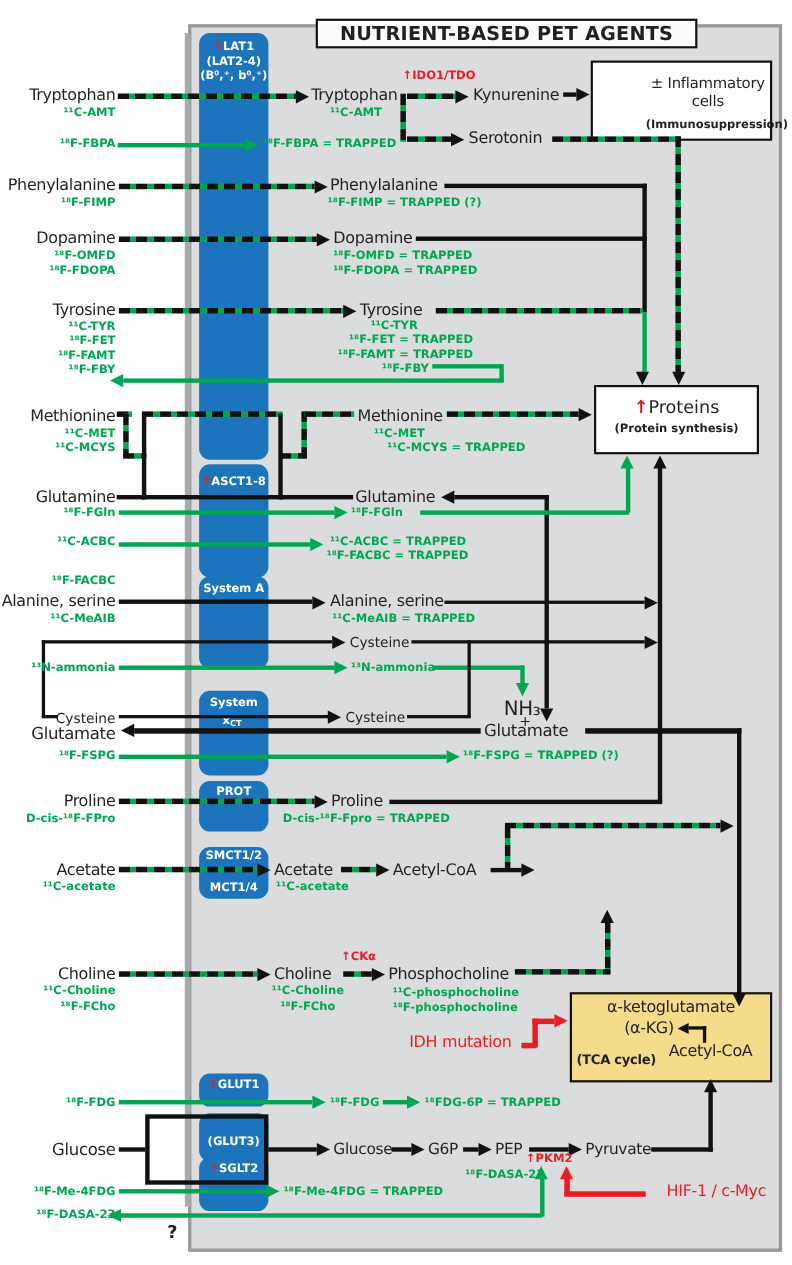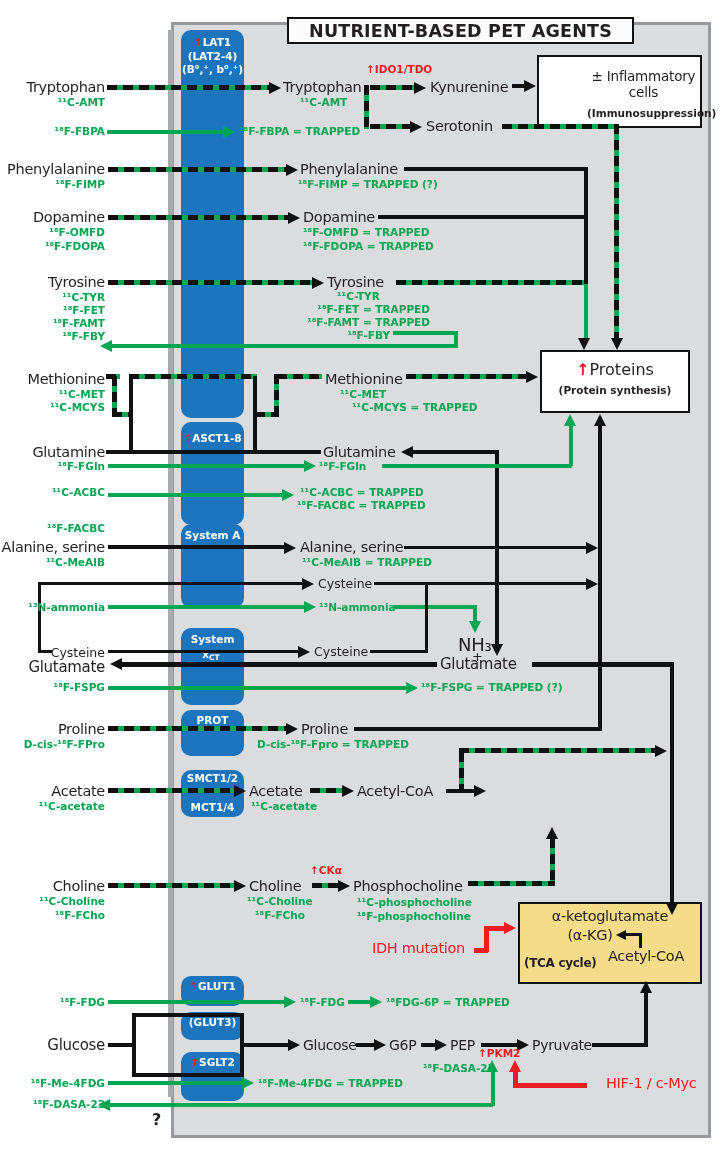--- a/index.html
+++ b/index.html
@@ -70,21 +70,21 @@
   <div class="bbox" style="top:710px;height:42px;padding-top:4px;">
     <div>PROT</div>
   </div>
   <div class="bbox" style="top:770px;height:47px;">
     <div style="position:absolute;top:2px;width:100%;">SMCT1/2</div>
     <div style="position:absolute;bottom:2px;width:100%;">MCT1/4</div>
   </div>
   <div class="bbox" style="top:976px;height:26px;padding-top:4px;">
     <div><span class="up">↑</span><span>GLUT1</span></div>
   </div>
-  <div class="bbox" style="top:1012px;height:24px;padding-top:4px;">
+  <div class="bbox" style="top:1012px;height:24px;padding-top:20px;">
     <div>(GLUT3)</div>
   </div>
   <div class="bbox" style="top:1052px;height:45px;padding-top:4px;">
     <div><span class="up">↑</span><span>SGLT2</span></div>
   </div>
   <div class="membrect"></div>
 
   <div class="title">NUTRIENT-BASED PET AGENTS</div>
 
   <div class="blk lcol" style="top:79px;">Tryptophan</div>

